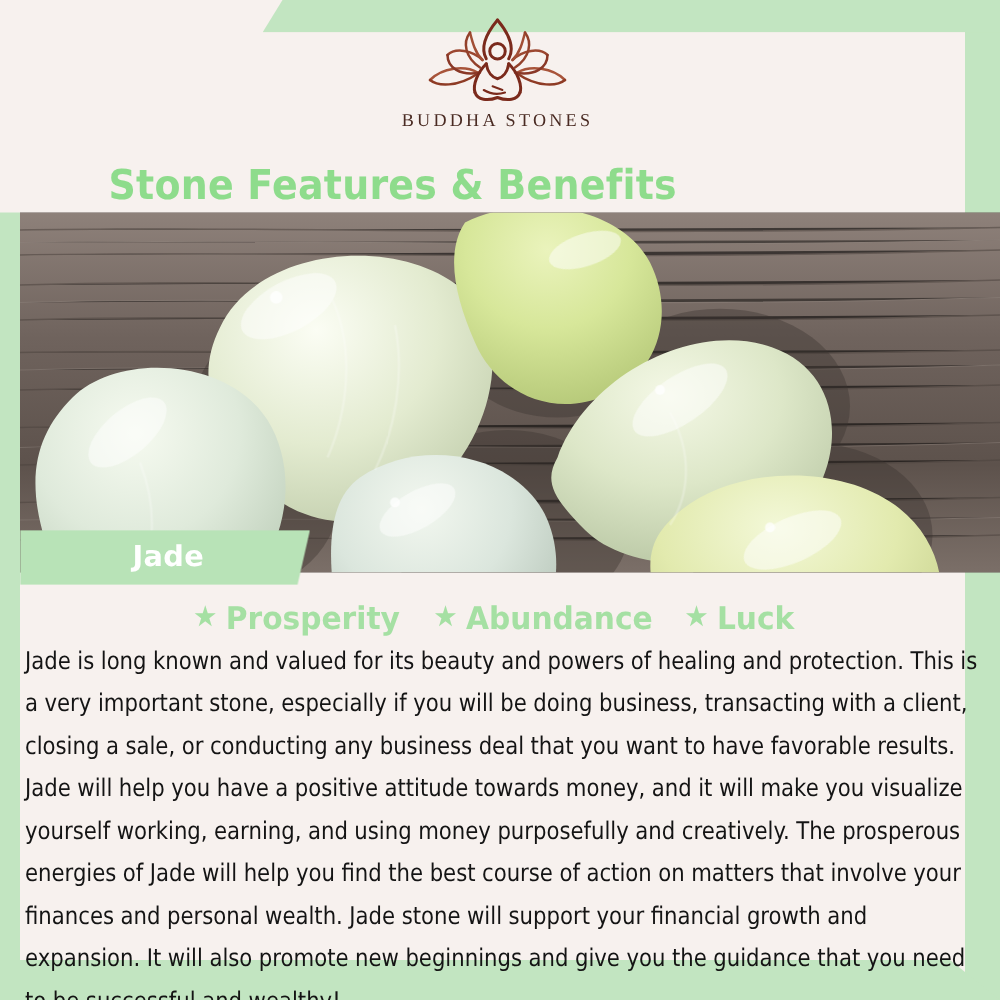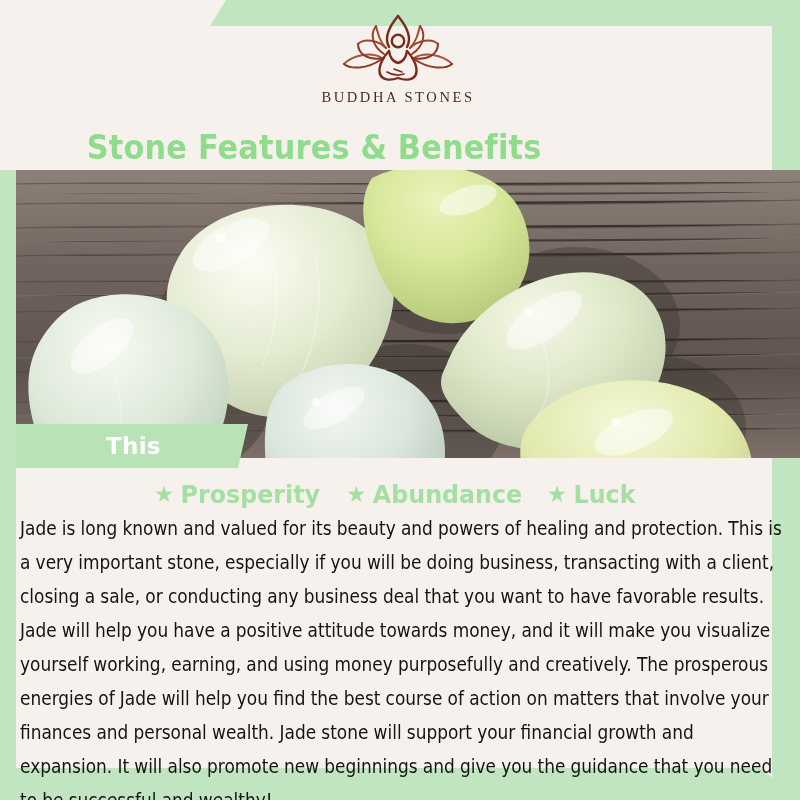--- a/index.html
+++ b/index.html
@@ -365,21 +365,21 @@
       <g stroke="#ffffff" stroke-width="2" opacity="0.25" fill="none">
         <path d="M250 70 C268 110 262 160 246 196"></path>
         <path d="M300 90 C308 130 300 174 284 206"></path>
         <path d="M520 160 C538 192 536 226 520 250"></path>
         <path d="M96 200 C110 236 108 272 94 296"></path>
       </g>
     </svg>
   </div>
 
   <div class="jade-tag">
-    <span>This</span>
+    <span>Jade</span>
   </div>
 
   <div class="keywords">
     <span class="kw">
       <span class="star">★</span>
       <span>Prosperity</span>
     </span>
     <span class="kw">
       <span class="star">★</span>
       <span>Abundance</span>

